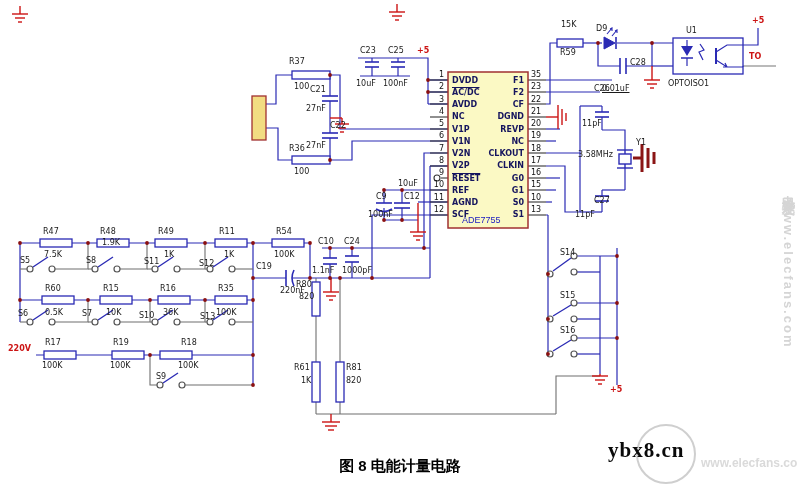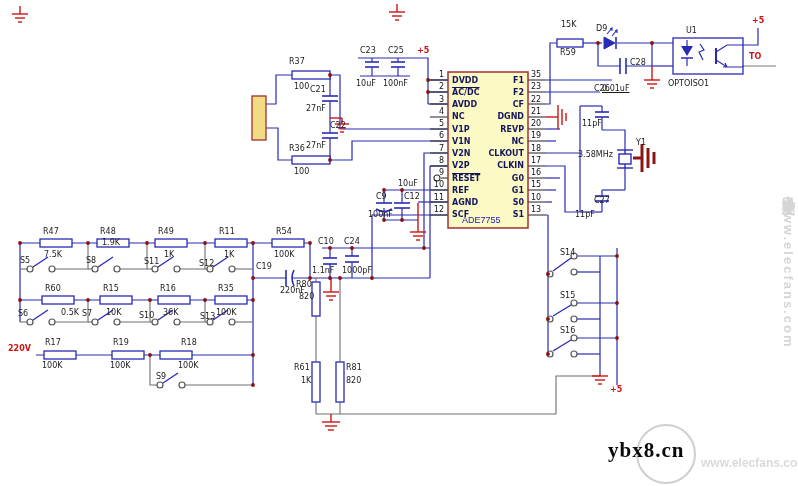--- a/index.html
+++ b/index.html
@@ -445,21 +445,21 @@
       <span class="lbl" style="left: 224px; top: 250px;">1K</span>
       <span class="lbl" style="left: 276px; top: 227px;">R54</span>
       <span class="lbl" style="left: 274px; top: 250px;">100K</span>
       <span class="lbl" style="left: 256px; top: 262px;">C19</span>
       <span class="lbl" style="left: 280px; top: 286px;">220nF</span>
       <span class="lbl" style="left: 20px; top: 256px;">S5</span>
       <span class="lbl" style="left: 86px; top: 256px;">S8</span>
       <span class="lbl" style="left: 144px; top: 257px;">S11</span>
       <span class="lbl" style="left: 199px; top: 259px;">S12</span>
       <span class="lbl" style="left: 45px; top: 284px;">R60</span>
-      <span class="lbl" style="left: 45px; top: 308px; padding-left: 16px;">0.5K</span>
+      <span class="lbl" style="left: 45px; top: 308px;">0.5K</span>
       <span class="lbl" style="left: 103px; top: 284px;">R15</span>
       <span class="lbl" style="left: 106px; top: 308px;">10K</span>
       <span class="lbl" style="left: 160px; top: 284px;">R16</span>
       <span class="lbl" style="left: 163px; top: 308px;">36K</span>
       <span class="lbl" style="left: 218px; top: 284px;">R35</span>
       <span class="lbl" style="left: 216px; top: 308px;">100K</span>
       <span class="lbl" style="left: 18px; top: 309px;">S6</span>
       <span class="lbl" style="left: 82px; top: 309px;">S7</span>
       <span class="lbl" style="left: 139px; top: 311px;">S10</span>
       <span class="lbl" style="left: 200px; top: 312px;">S13</span>
@@ -531,19 +531,20 @@
       <span class="pinname right" style="left: 456px; top: 173.66px;">G0</span>
       <span class="pinnum" style="left: 531px; top: 180.43px;">15</span>
       <span class="pinname right" style="left: 456px; top: 185.93px;">G1</span>
       <span class="pinnum" style="left: 531px; top: 192.7px;">10</span>
       <span class="pinname right" style="left: 456px; top: 198.2px;">S0</span>
       <span class="pinnum" style="left: 531px; top: 204.97px;">13</span>
       <span class="pinname right" style="left: 456px; top: 210.47px;">S1</span>
     </div>
 
 <div id="ic-name">ADE7755</div>
+<div id="caption">图 8  电能计量电路</div>
 
 <div id="wm-circle"></div>
 <div id="wm-site">ybx8.cn</div>
 <div id="wm-url">www.elecfans.com</div>
 <div id="wm-vert">电子发烧友 www.elecfans.com</div>
 
 </div>
 
 </body></html>

